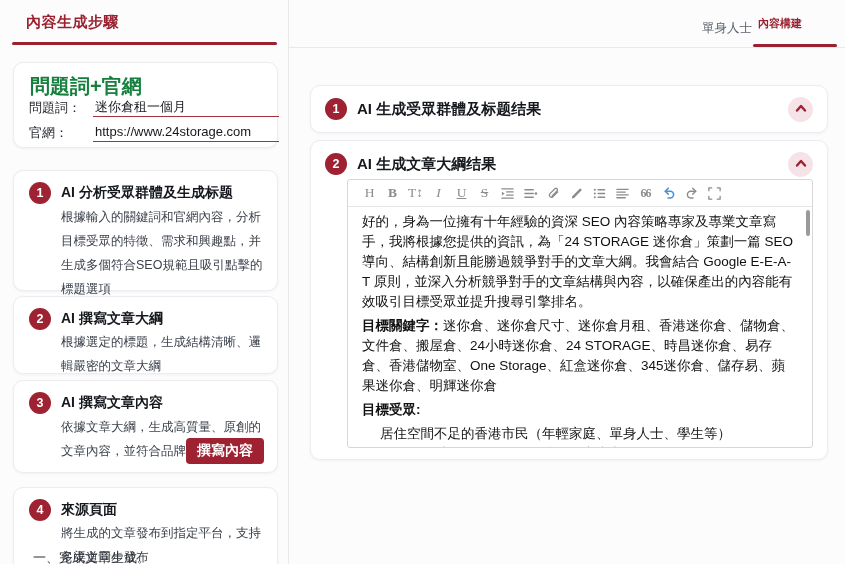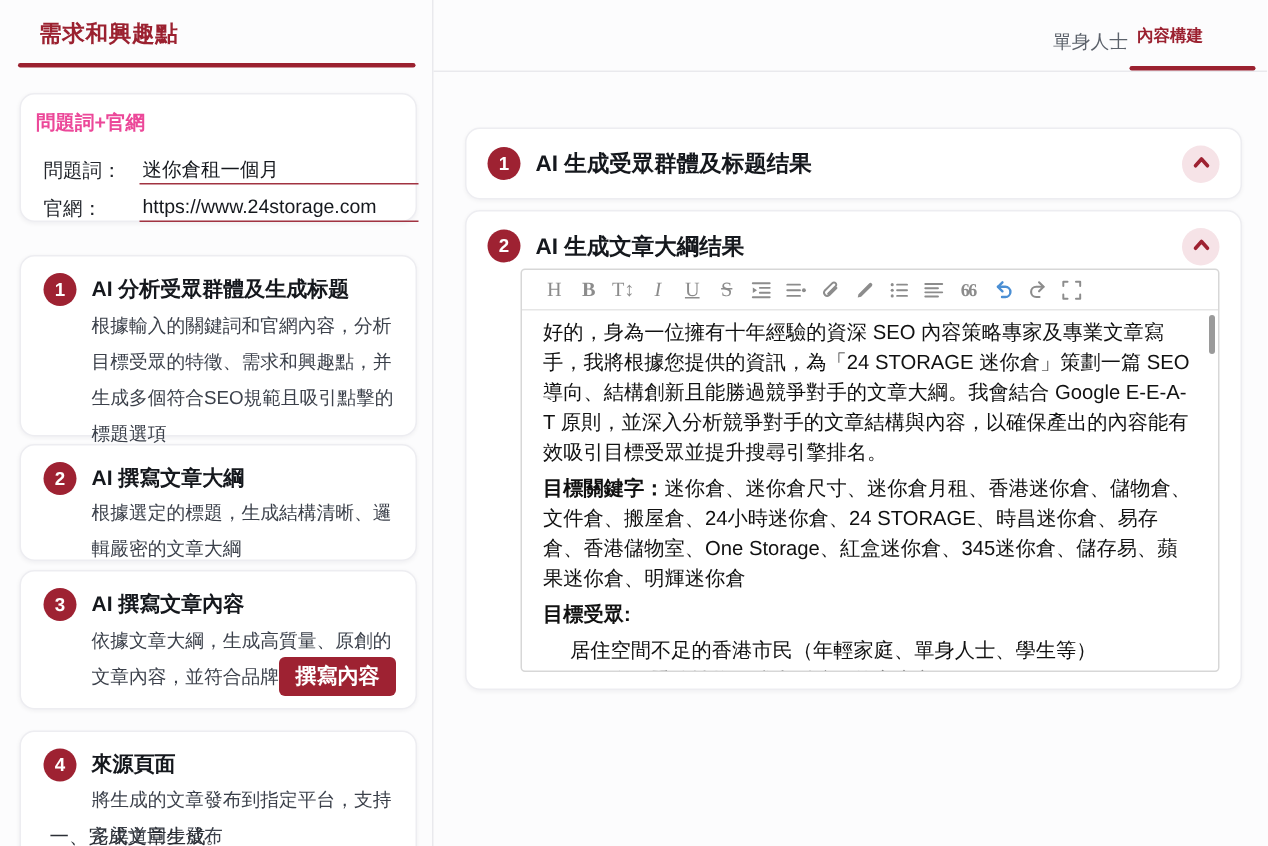--- a/index.html
+++ b/index.html
@@ -6,22 +6,22 @@
   #app{position:relative;width:845px;height:564px;overflow:hidden;background:#fcfcfd;
        font-family:"Liberation Sans","DejaVu Sans",sans-serif;color:#1f1f1f;}
   .abs{position:absolute;}
   
   #v-divider{left:288px;top:0;width:1px;height:564px;background:#e9e9ed;}
   #sidebar-title{left:26px;top:13px;font-size:15px;font-weight:bold;color:#9b2130;letter-spacing:.5px;}
   #sidebar-underline{left:12px;top:42px;width:265px;height:3px;background:#9b2130;border-radius:2px;}
   .card{position:absolute;background:#fff;border:1px solid #ededf1;border-radius:10px;
         box-shadow:0 1px 3px rgba(20,20,40,.05);}
   #card-input{left:13px;top:62px;width:263px;height:84px;}
-  #card-input .ttl{position:absolute;left:10px;top:10px;font-size:13px;font-weight:bold;color:#ec4899;}
-  .field-row{position:absolute;left:15px;display:flex;align-items:flex-start;margin-top:6px;}
+  #card-input .ttl{position:absolute;left:16px;top:10px;font-size:20px;font-weight:bold;color:#15803d;}
+  .field-row{position:absolute;left:15px;display:flex;align-items:flex-start;}
   .field-label{width:64px;font-size:13px;color:#23262c;flex:none;}
   .field-input{width:182px;border:none;outline:none;background:transparent;
                border-bottom:1.5px solid #a13341;font-size:13px;color:#15181d;padding:0 2px 2px;
                font-family:inherit;}
   
   .step-card{left:13px;width:263px;}
   #step-1{top:170px;height:119px;}
   #step-2{top:296px;height:76px;}
   #step-3{top:380px;height:91px;}
   #step-4{top:487px;height:92px;}
@@ -68,21 +68,21 @@
   .bold-label{font-weight:bold;}
   .aud-item{padding-left:18px;}
   #editor-scrollthumb{position:absolute;right:2px;top:30px;width:4px;height:26px;background:#9a9a9a;
                       border-radius:2px;}
 </style>
 </head>
 <body>
 
 <div id="app">
 
-  <div id="sidebar-title" class="abs">需求和興趣點</div>
+  <div id="sidebar-title" class="abs">內容生成步驟</div>
   <div id="sidebar-underline" class="abs"></div>
   <div id="v-divider" class="abs"></div>
 
   <div id="card-input" class="card">
     <div class="ttl">問題詞+官網</div>
     <div class="field-row" style="top:36px;">
       <span class="field-label">問題詞：</span>
       <input class="field-input" type="text" value="迷你倉租一個月" style="">
     </div>
     <div class="field-row" style="top:61px;">

